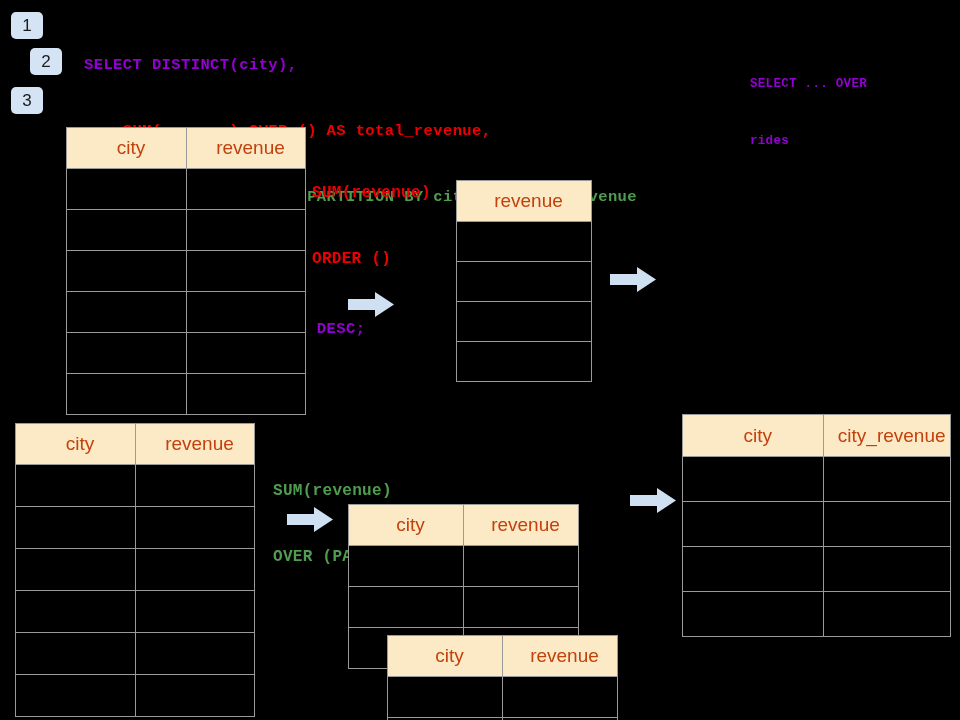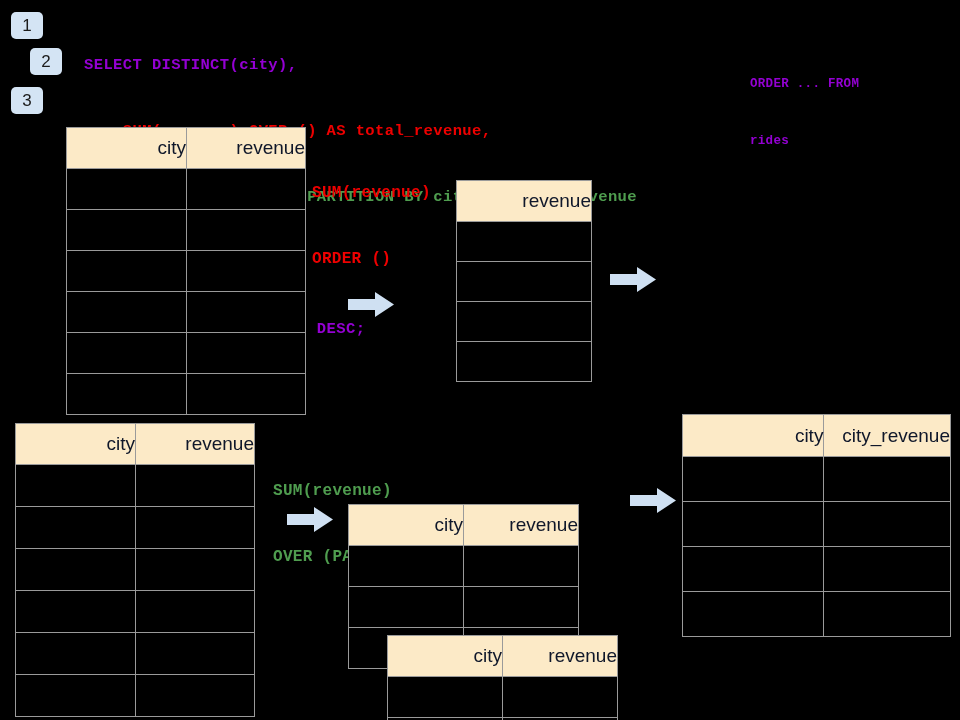--- a/index.html
+++ b/index.html
@@ -66,24 +66,24 @@
     font-family: "Liberation Sans", sans-serif;
   }
   .tbl th, .tbl td {
     border: 1px solid #9a9a9a;
     padding: 0;
     margin: 0;
     box-sizing: border-box;
   }
   .tbl th {
     background: #fceac7;
-    color: #0f172a;
+    color: #c2410c;
     font-weight: normal;
     font-size: 19px;
-    text-align: right;
+    text-align: center;
     padding-left: 9px;
     white-space: nowrap;
   }
   .tbl td {
     background: #000000;
   }
 
   
   .arrow {
     position: absolute;
@@ -106,21 +106,21 @@
 
   <div class="code" style="left:84px; top:10px;">
     <div class="code-line c-purple">SELECT DISTINCT(city),</div>
     <div class="code-line c-red">    SUM(revenue) OVER () AS total_revenue,</div>
     <div class="code-line c-green">    SUM(revenue) OVER (PARTITION BY city) as city_revenue</div>
     <div class="code-line c-purple">  FROM rides</div>
     <div class="code-line c-purple">  ORDER by city_revenue DESC;</div>
   </div>
 
   <div class="note note-sm c-purple" style="left:750px; top:37px;">
-    <div>ORDER ... FROM</div>
+    <div>SELECT ... OVER</div>
     <div>rides</div>
   </div>
 
   <div class="note note-md c-red" style="left:312px; top:138px;">
     <div>SUM(revenue)</div>
     <div>ORDER ()</div>
   </div>
 
   <div class="note note-md c-green" style="left:273px; top:436px;">
     <div>SUM(revenue)</div>

